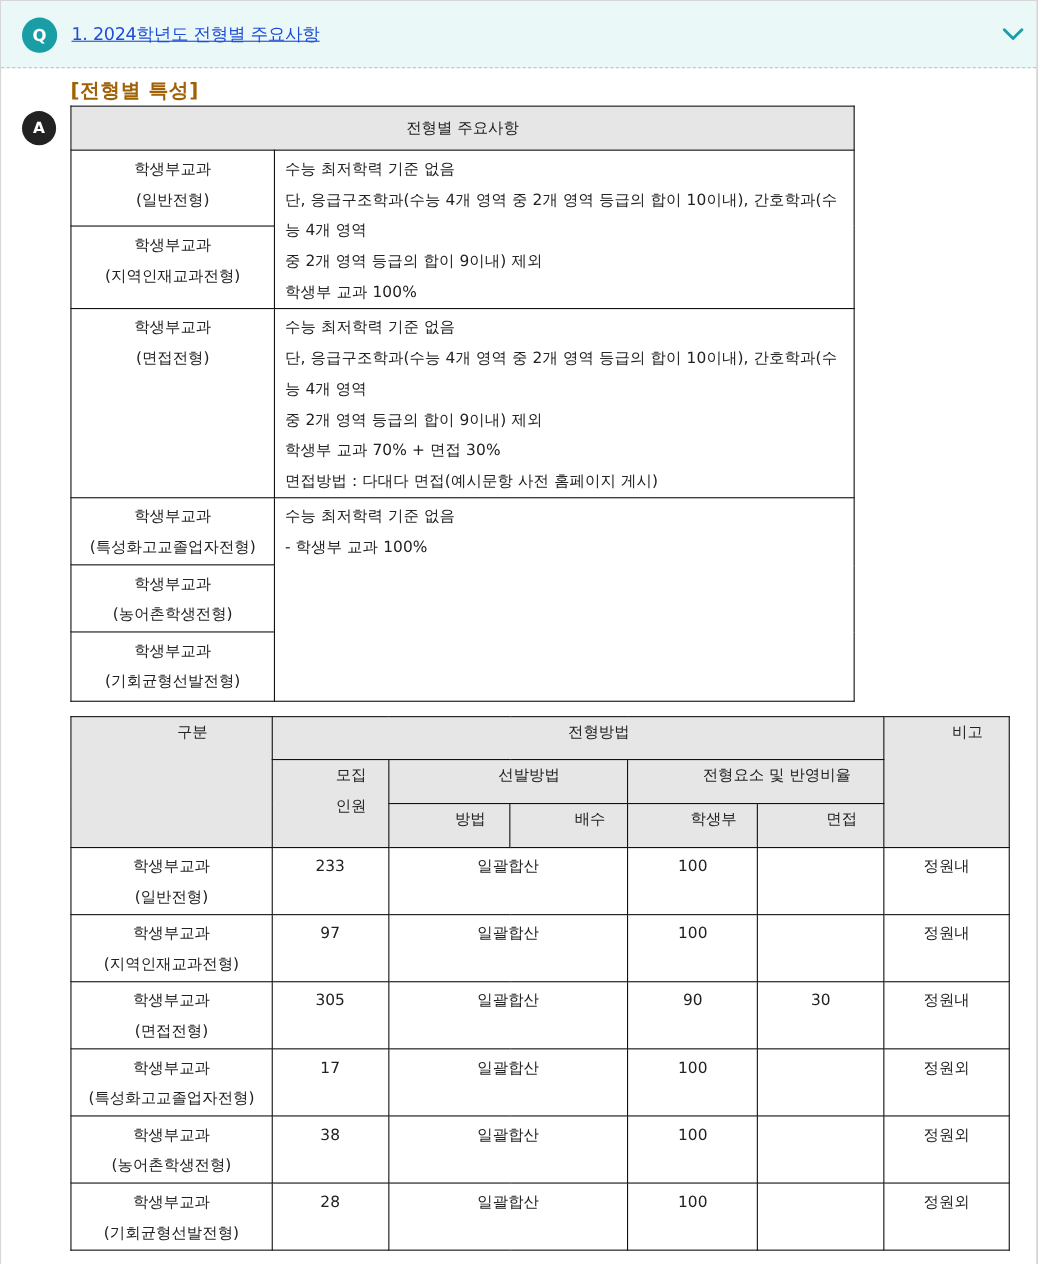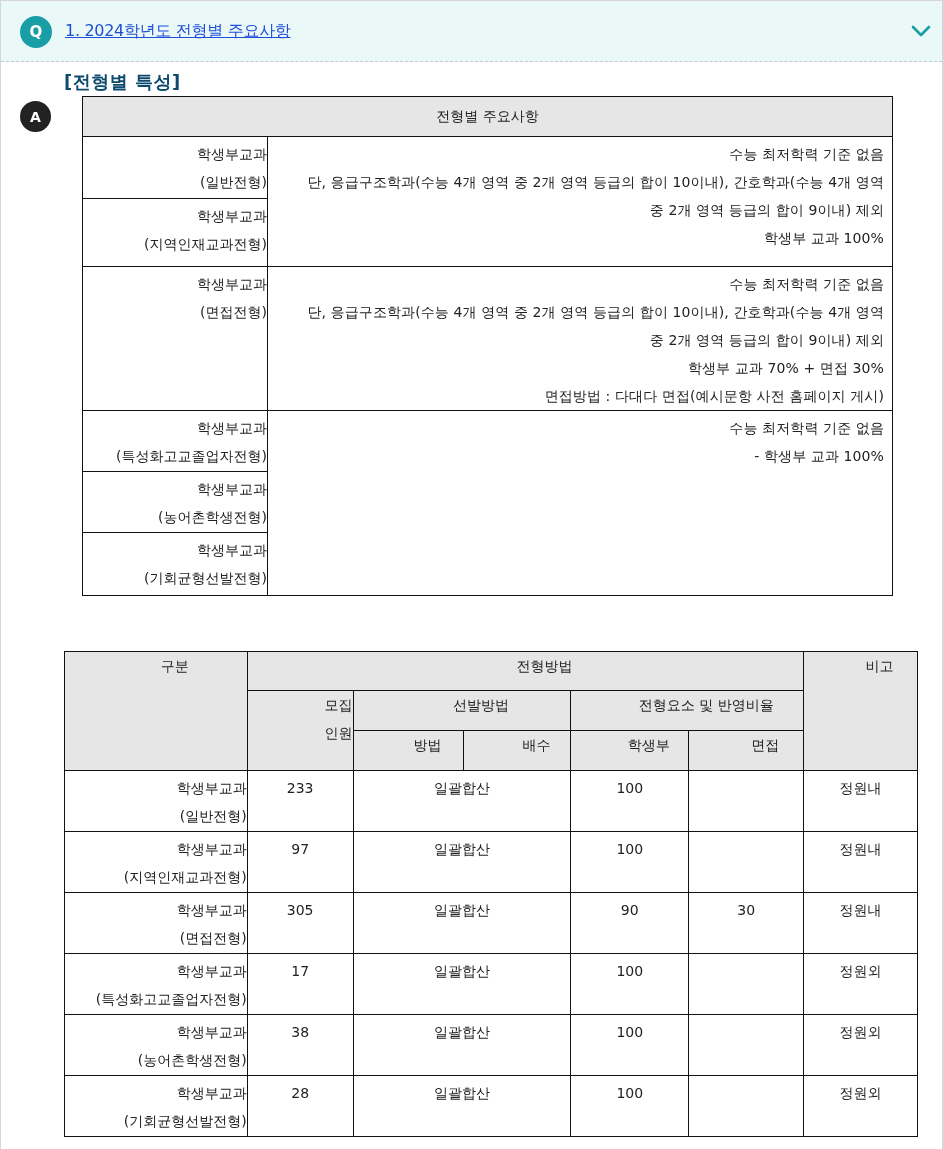--- a/index.html
+++ b/index.html
@@ -11,32 +11,32 @@
           background: #ebf8f8; border-bottom: 1px dashed #c8c8c8; }
   .q-badge { position: absolute; left: 19px; top: 15px; width: 32px; height: 32px; border-radius: 50%;
              background: #1a9ea6; color: #fff; font-weight: bold; font-size: 15px;
              display: flex; align-items: center; justify-content: center; }
   .q-title { position: absolute; left: 64px; top: 20px; font-size: 16px; color: #1d4ed8;
              text-decoration: underline; letter-spacing: -0.3px; cursor: pointer; }
   .chevron { position: absolute; left: 910px; top: 23px; width: 20px; height: 14px; cursor: pointer; }
   .a-badge { position: absolute; left: 20px; top: 101px; width: 31px; height: 31px; border-radius: 50%;
              background: #222; color: #fff; font-weight: bold; font-size: 14px;
              display: flex; align-items: center; justify-content: center; }
-  .sec-title { position: absolute; left: 64px; font-size: 18px; font-weight: bold; color: #0c4a6e; letter-spacing: 0.5px; }
+  .sec-title { position: absolute; left: 64px; font-size: 18px; font-weight: bold; color: #a16207; letter-spacing: 0.5px; }
   table { border-collapse: collapse; position: absolute; font-size: 14px; color: #222; }
   td, th { border: 1.5px solid #111; font-weight: normal; vertical-align: top; }
   th { background: #e6e6e6; }
-  .t1 { left: 82px; top: 96px; width: 811px; }
+  .t1 { left: 64px; top: 96px; width: 713px; }
   .t1 th { height: 40px; text-align: center; vertical-align: middle; }
   .t1 td.name { width: 185px; text-align: center; line-height: 28px; padding-top: 3px; }
   .t1 td.desc { padding: 3px 8px 0 9px; line-height: 28px; letter-spacing: 0.1px; }
   .t2 { left: 64px; top: 651px; width: 854px; }
   .t2 th { text-align: center; line-height: 28px; padding-left: 38px; }
   .t2 td { text-align: center; line-height: 28px; padding-top: 3px; }
-  .line { display: block; text-align: right; }
+  .line { display: block; }
 </style>
 </head>
 <body>
 
 <div class="frame"></div>
 
 <div class="qbar">
   <div class="q-badge">Q</div>
   <a class="q-title">1. 2024학년도 전형별 주요사항</a>
   <svg class="chevron" viewBox="0 0 20 14">

